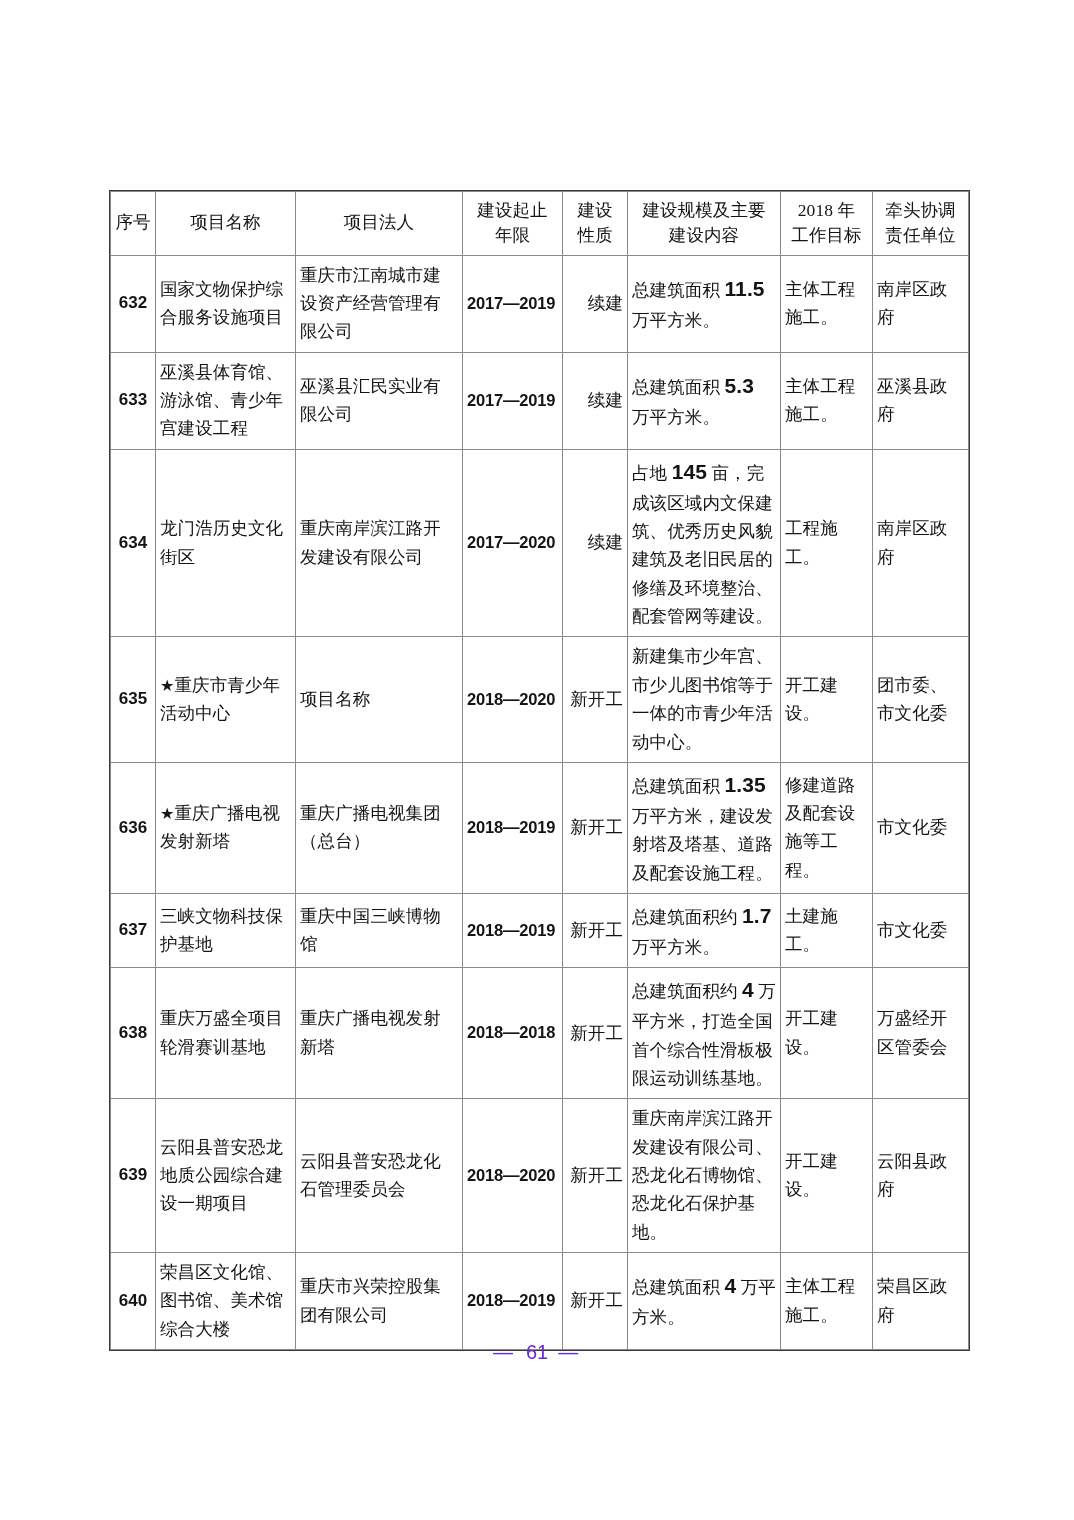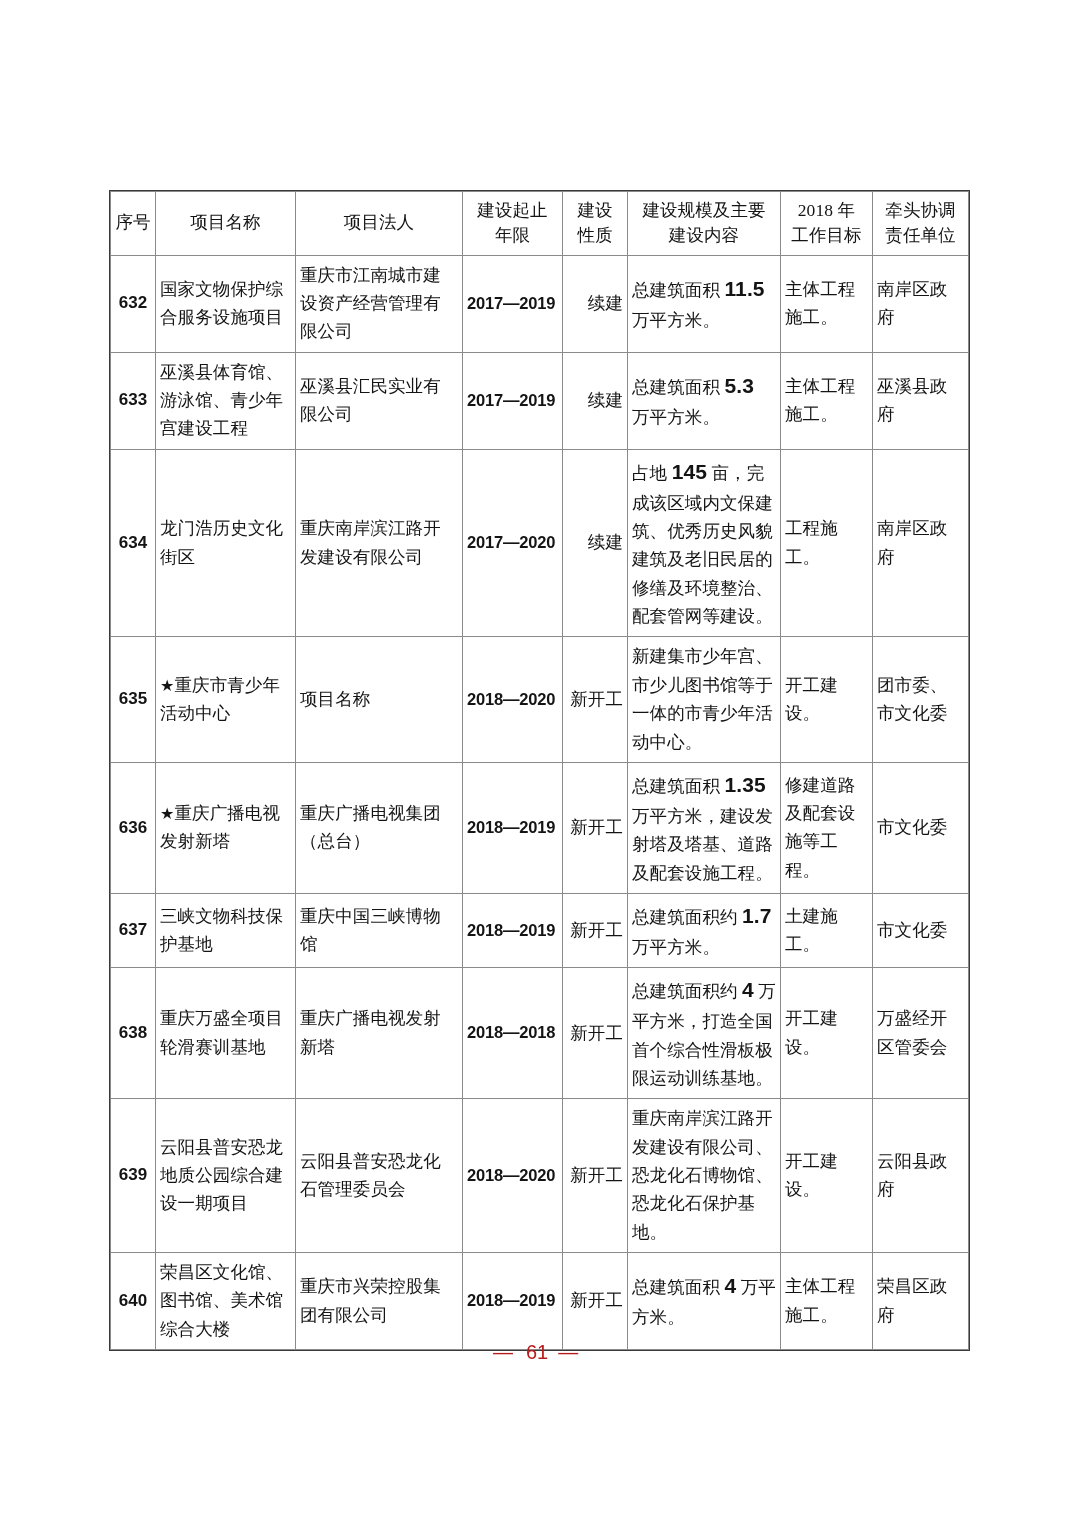--- a/index.html
+++ b/index.html
@@ -103,21 +103,21 @@
     line-height: 1;
   }
   .footer {
     position: absolute;
     left: 0;
     top: 1337px;
     width: 1074px;
     text-align: center;
     font-family: "Liberation Sans", "DejaVu Sans", sans-serif;
     font-size: 20px;
-    color: #b91c1c;
+    color: #6d28d9;
     letter-spacing: 3px;
   }
   .footer .pgnum {
     font-weight: 400;
     letter-spacing: 0px;
     padding: 0 10px;
   }
 </style>
 </head>
 <body>

